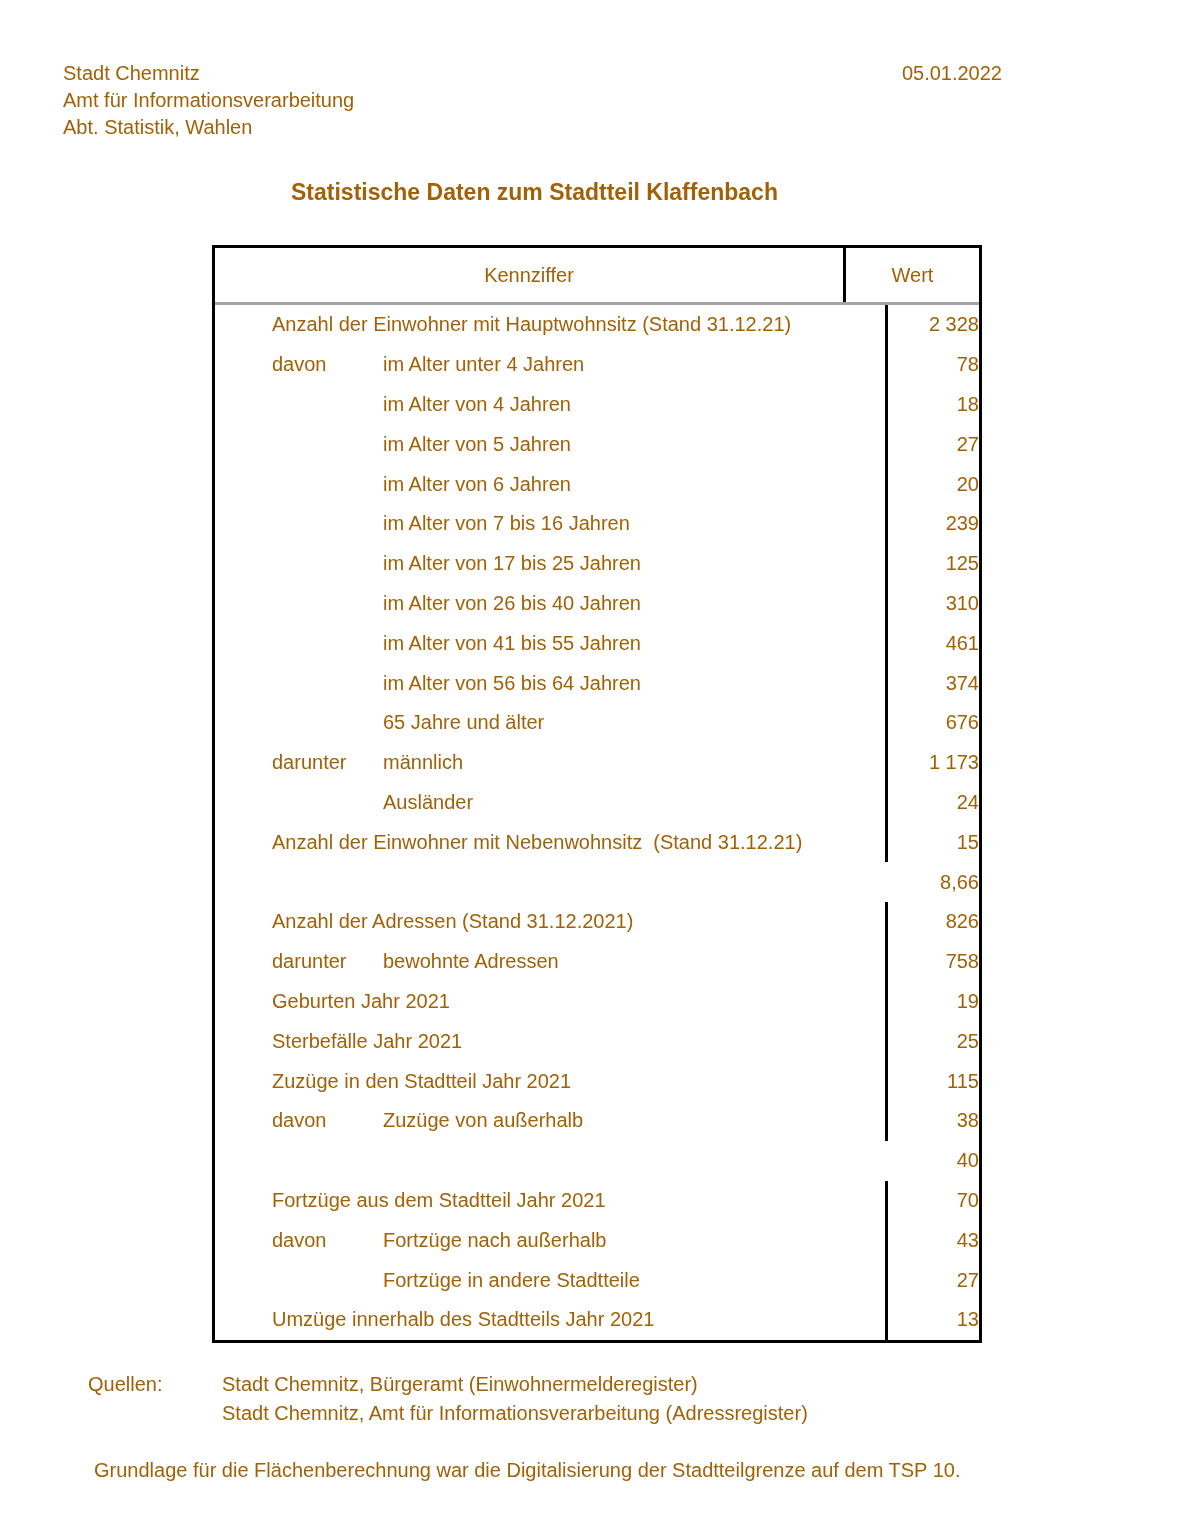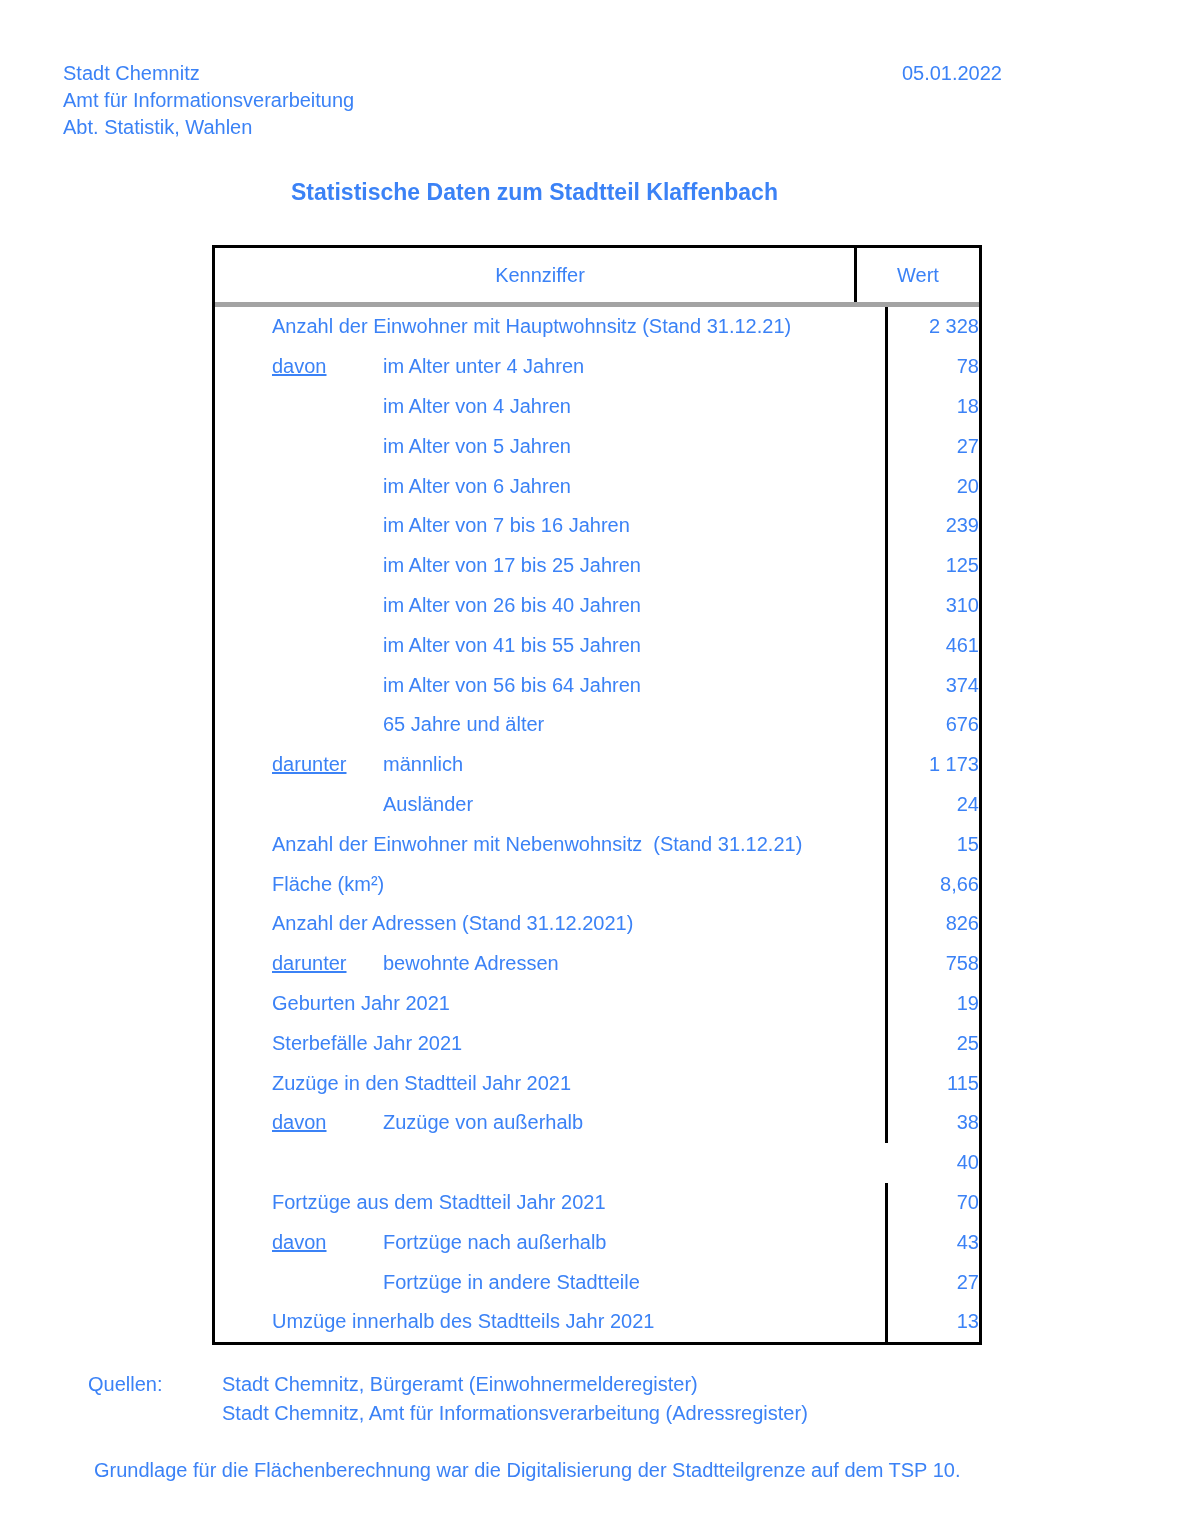--- a/index.html
+++ b/index.html
@@ -5,21 +5,21 @@
   html, body {
     margin: 0;
     padding: 0;
     background: #ffffff;
   }
   .page {
     position: relative;
     width: 1069px;
     height: 1528px;
     background: #ffffff;
-    color: #3b82f6;
+    color: #a16207;
     font-family: "Liberation Sans", sans-serif;
     overflow: hidden;
   }
 
   
   .letterhead {
     position: absolute;
     top: 60px;
     left: 63px;
     right: 67px;
@@ -50,23 +50,22 @@
     top: 245px;
     left: 212px;
     width: 770px;
     box-sizing: border-box;
     border: 3px solid #000;
     font-size: 20px;
   }
   .thead {
     display: flex;
     height: 54px;
-    border-bottom: 5px solid #a3a3a3;
+    border-bottom: 3px solid #a3a3a3;
     box-sizing: content-box;
-    padding-left: 11px;
   }
   .th-kennziffer {
     width: 628px;
     border-right: 3px solid #000;
     display: flex;
     align-items: center;
     justify-content: center;
   }
   .th-wert {
     flex: 1;
@@ -86,21 +85,20 @@
     align-items: center;
     padding-left: 12px;
     white-space: pre-wrap;
     overflow: hidden;
     margin-left: 45px;
   }
   .row-prefix {
     display: inline-block;
     width: 111px;
     flex: 0 0 111px;
-    text-decoration: underline;
   }
   .cell-value {
     flex: 1;
     display: flex;
     align-items: center;
     justify-content: flex-end;
   }
 
   
   .sources {
@@ -225,23 +223,20 @@
       </div>
       <div class="cell-value">24</div>
     </div>
         <div class="trow">
       <div class="cell-label">
         <span class="row-label">Anzahl der Einwohner mit Nebenwohnsitz  (Stand 31.12.21)</span>
       </div>
       <div class="cell-value">15</div>
     </div>
         <div class="trow">
-      <div class="cell-label">
-        <span class="row-label">Fläche (km²)</span>
-      </div>
       <div class="cell-value">8,66</div>
     </div>
         <div class="trow">
       <div class="cell-label">
         <span class="row-label">Anzahl der Adressen (Stand 31.12.2021)</span>
       </div>
       <div class="cell-value">826</div>
     </div>
         <div class="trow">
       <div class="cell-label">

